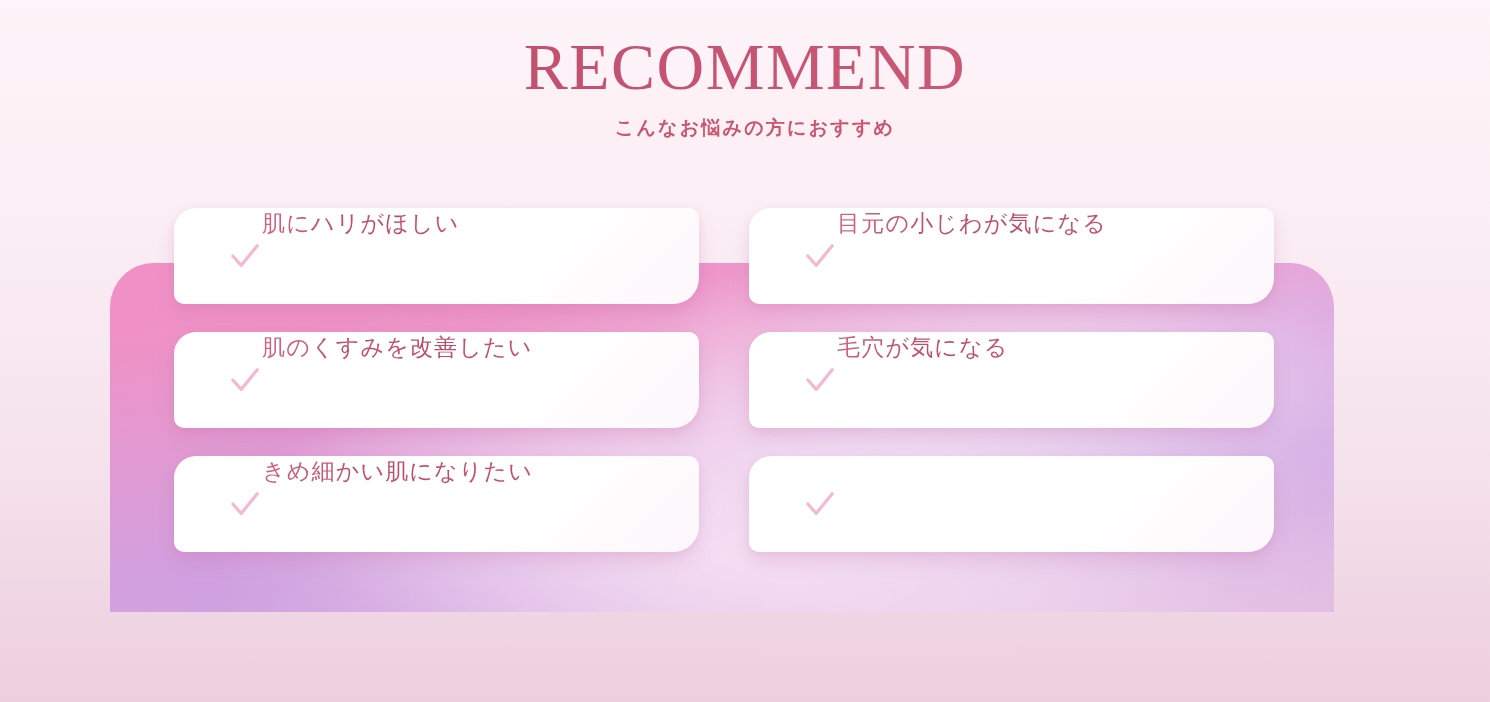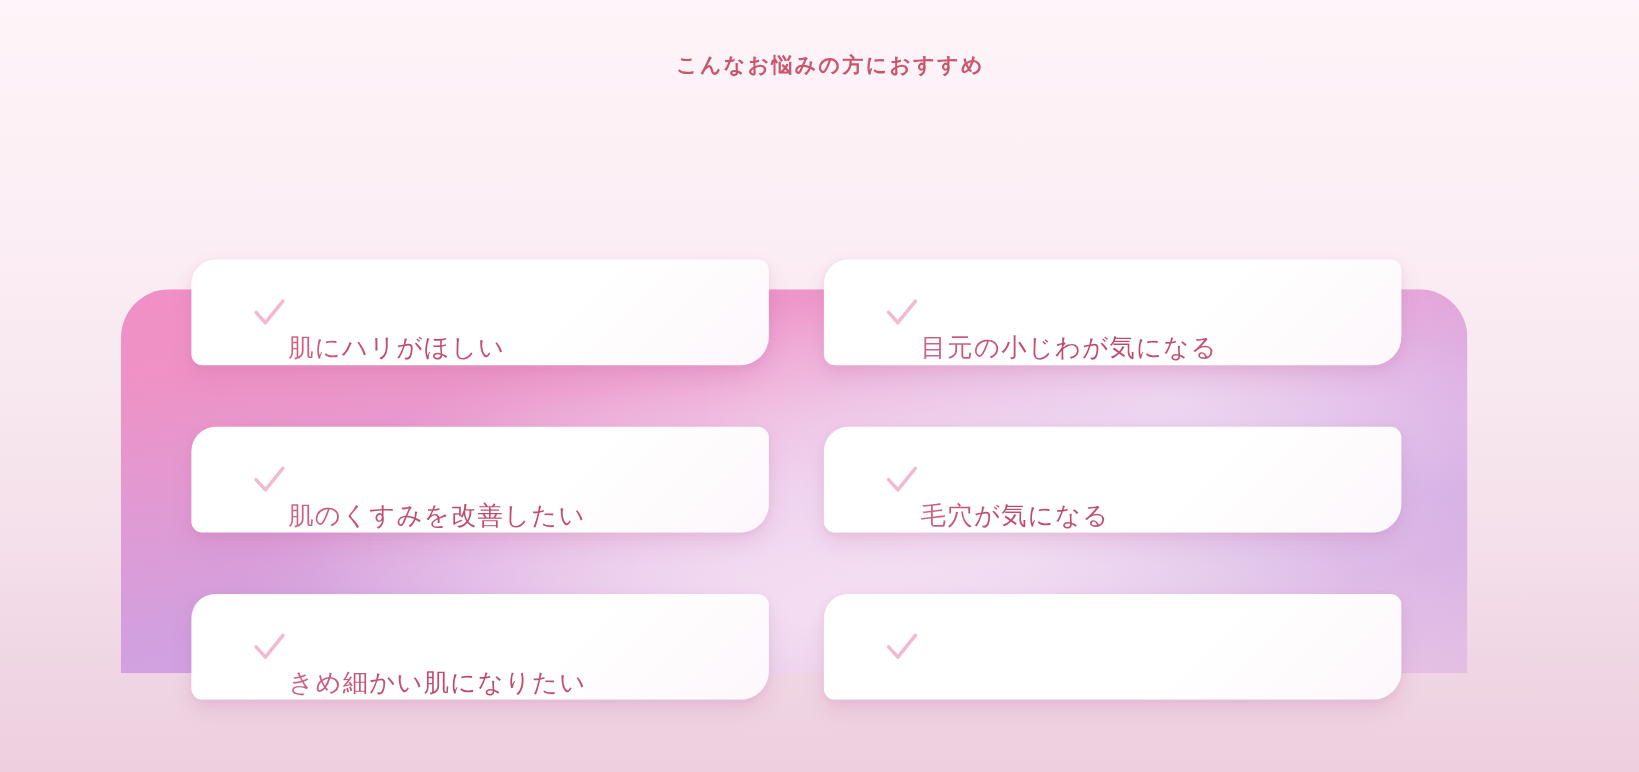--- a/index.html
+++ b/index.html
@@ -99,23 +99,22 @@
   }
 
   .card {
     position: relative;
     height: 96px;
     background: linear-gradient(135deg, #ffffff 0%, #ffffff 62%, #fdf7fb 100%);
     border-radius: 22px 10px 26px 10px;
     box-shadow: 0 10px 18px rgba(196,108,158,0.18),
                 0 2px 6px rgba(196,108,158,0.10);
     display: flex;
-    align-items: flex-end;
+    align-items: flex-start;
     padding-left: 88px;
-    margin-top: 28px;
   }
 
   .card-check {
     position: absolute;
     left: 56px;
     top: 50%;
     transform: translateY(-50%);
     width: 30px;
     height: 30px;
     display: block;
@@ -132,20 +131,21 @@
     -webkit-text-fill-color: transparent;
     white-space: nowrap;
   }
 </style>
 </head>
 <body>
 
 <div class="panel"></div>
 
 <div class="header">
+  <div class="rec-title">RECOMMEND</div>
   <div class="rec-sub">こんなお悩みの方におすすめ</div>
 </div>
 
 <div class="cards">
 
   <div class="card">
     <svg class="card-check" viewBox="0 0 32 32">
       <path d="M3 16 L12 26 L29 5" fill="none" stroke="#f2b9d2" stroke-width="3.4" stroke-linecap="round" stroke-linejoin="round"></path>
     </svg>
     <span class="card-label">肌にハリがほしい</span>

